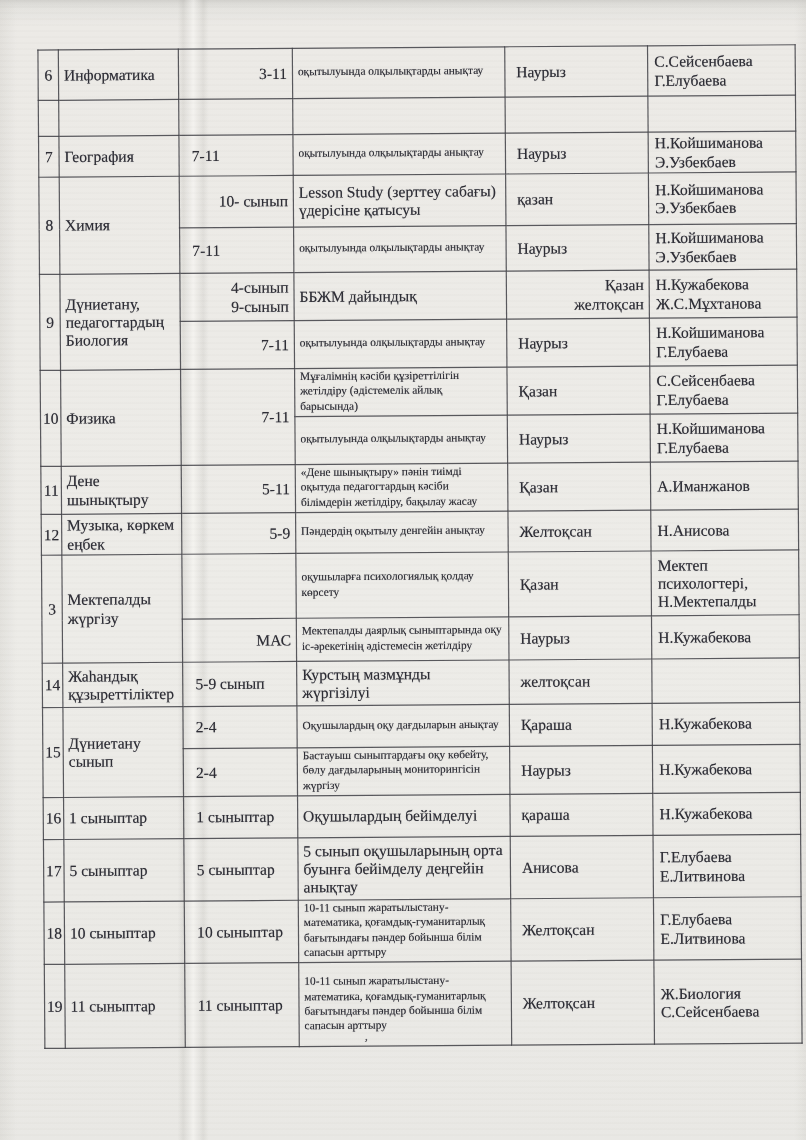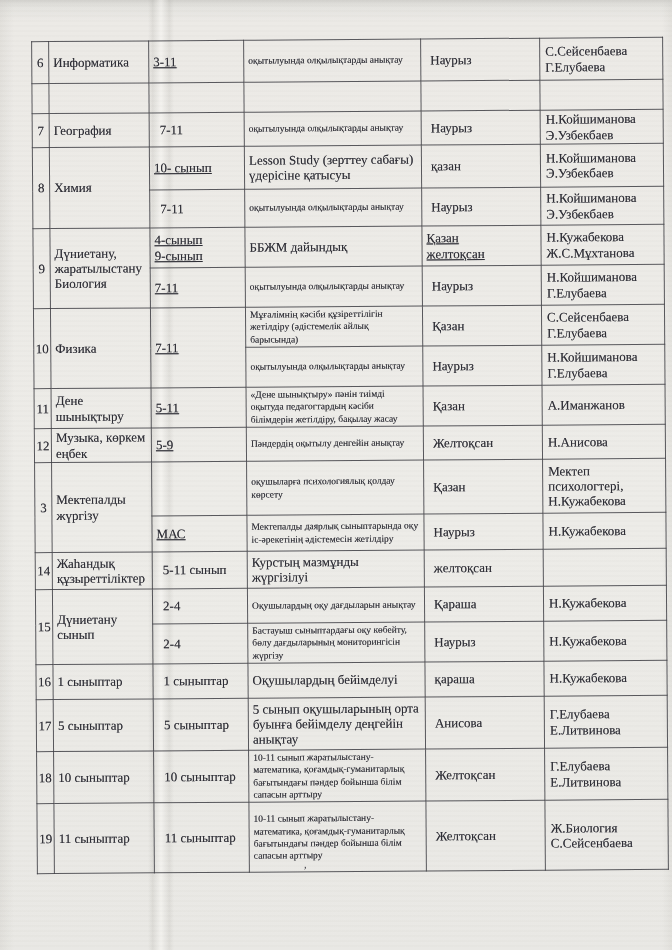--- a/index.html
+++ b/index.html
@@ -37,21 +37,21 @@
     font-size:13px;line-height:1.18;
     padding:1px 4px;
     text-shadow:0 0 0.6px rgba(46,46,54,0.55);
     overflow:hidden;
   }
   .col-num{text-align:center;padding:1px 1px;}
   .col-grade{padding-left:10px;}
   .col-month{padding-left:9px;}
   .col-resp{padding-left:5px;}
   .sz-s{font-size:9.5px;line-height:1.3;}
-  .al-c{text-align:left;padding-left:4px;text-decoration:underline;}
+  .al-c{text-align:right;padding-left:4px;}
   .bottom-mark{
     position:absolute;left:303px;top:864px;
     font-size:11px;color:#4a4a50;transform:rotate(8deg);
   }
 </style>
 </head>
 <body>
 
 <div class="fold-line"></div>
 <div class="scan-texture"></div>
@@ -104,21 +104,21 @@
       <tr style="height: 38px;">
         <td class="col-grade">7-11</td>
         <td class="col-activity sz-s">оқытылуында олқылықтарды анықтау</td>
         <td class="col-month">Наурыз</td>
         <td class="col-resp">Н.Койшиманова
 Э.Узбекбаев</td>
       </tr>
       <tr style="height: 40px;">
         <td rowspan="2" class="col-num">9</td>
         <td rowspan="2" class="col-subject">Дүниетану,
-жаратылыстану
+педагогтардың
 Биология</td>
         <td class="col-grade al-c">4-сынып
 9-сынып</td>
         <td class="col-activity">ББЖМ дайындық</td>
         <td class="col-month al-c">Қазан
 желтоқсан</td>
         <td class="col-resp">Н.Кужабекова
 Ж.С.Мұхтанова</td>
       </tr>
       <tr style="height: 40px;">
@@ -163,33 +163,33 @@
       </tr>
       <tr style="height: 54px;">
         <td rowspan="2" class="col-num">3</td>
         <td rowspan="2" class="col-subject">Мектепалды
 жүргізу</td>
         <td class="col-grade"></td>
         <td class="col-activity sz-s">оқушыларға психологиялық қолдау көрсету</td>
         <td class="col-month">Қазан</td>
         <td class="col-resp">Мектеп
 психологтері,
-Н.Кужабекова</td>
+Н.Мектепалды</td>
       </tr>
       <tr style="height: 36px;">
         <td class="col-grade al-c">МАС</td>
         <td class="col-activity sz-s">Мектепалды даярлық сыныптарында оқу іс-әрекетінің әдістемесін жетілдіру</td>
         <td class="col-month">Наурыз</td>
         <td class="col-resp">Н.Кужабекова</td>
       </tr>
       <tr style="height: 37px;">
         <td class="col-num">14</td>
         <td class="col-subject">Жаһандық
 құзыреттіліктер</td>
-        <td class="col-grade">5-11 сынып</td>
+        <td class="col-grade">5-9 сынып</td>
         <td class="col-activity">Курстың  мазмұнды
 жүргізілуі</td>
         <td class="col-month">желтоқсан</td>
         <td class="col-resp"></td>
       </tr>
       <tr style="height: 35px;">
         <td rowspan="2" class="col-num">15</td>
         <td rowspan="2" class="col-subject">Дүниетану
 сынып</td>
         <td class="col-grade">2-4</td>

